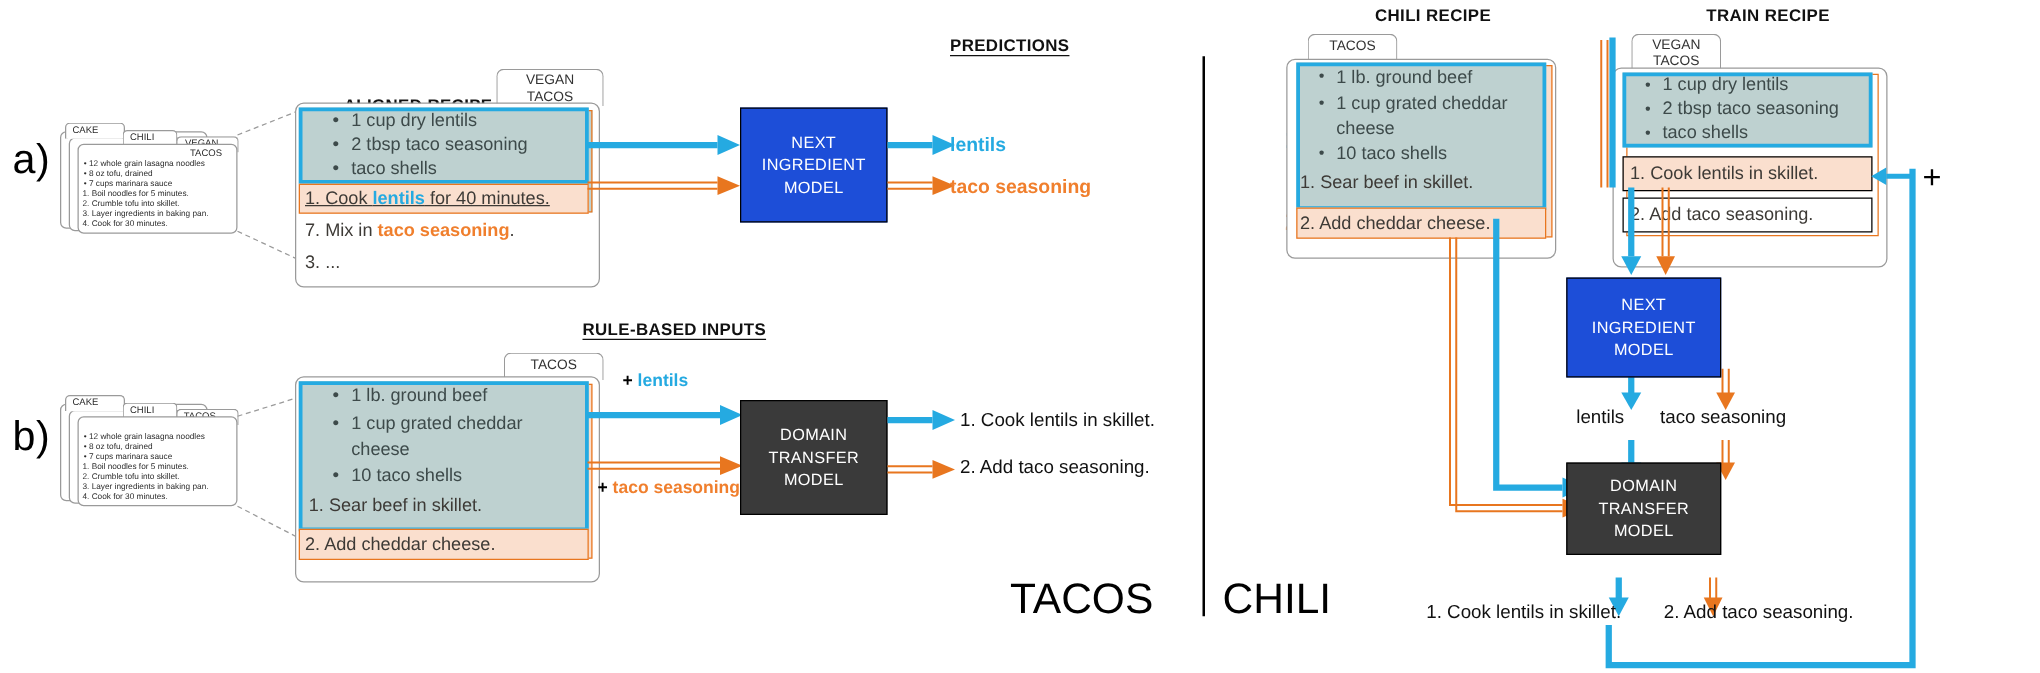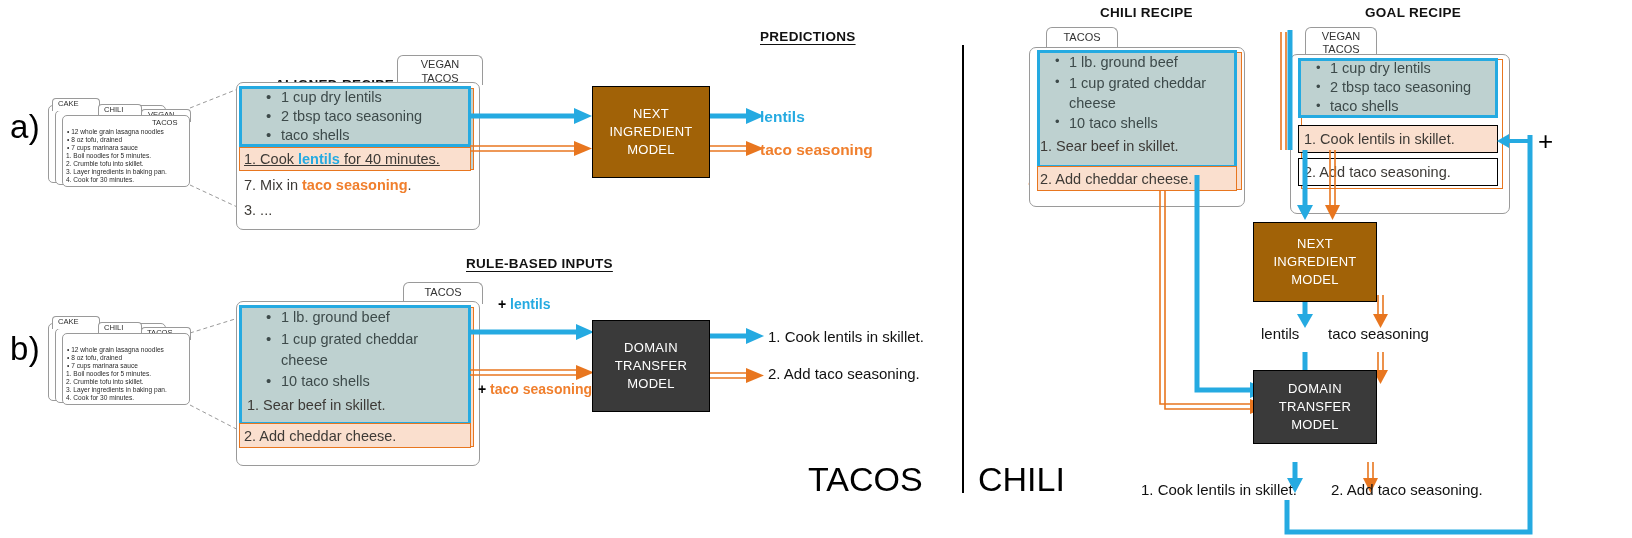--- a/index.html
+++ b/index.html
@@ -17,21 +17,21 @@
   .ord-orange{color:#F07F2D;}
   .plus{font-size:26px;font-weight:400;color:#000;}
   .outtext{font-size:15px;color:#111;white-space:nowrap;}
   .kw-blue{color:#25AAE1;font-weight:700;}
   .kw-orange{color:#F07F2D;font-weight:700;}
   .pred{font-size:15.5px;font-weight:700;white-space:nowrap;}
   .addlabel{font-size:14px;font-weight:700;white-space:nowrap;}
   
   .modelbox{border:1.6px solid #000;display:flex;align-items:center;justify-content:center;
             text-align:center;color:#fff;font-size:13px;line-height:1.38;letter-spacing:.3px;}
-  .mb-grey{background:#a16207;}
+  .mb-grey{background:#1d4ed8;}
   .mb-dark{background:#3A3A3A;}
   .folder-tab{position:absolute;background:#fff;border:1.4px solid #9a9a9a;border-bottom:none;
               border-radius:6px 6px 0 0;box-sizing:border-box;}
   .folder-body{position:absolute;background:#fff;border:1.4px solid #9a9a9a;
                border-radius:7px;box-sizing:border-box;}
   .folder-tab-label{position:absolute;font-size:11px;color:#333;text-align:center;white-space:nowrap;}
   
   .mini-line{position:absolute;font-size:6.6px;color:#2b2b2b;white-space:nowrap;
              font-family:"Liberation Sans",sans-serif;}
   .mini-tab-label{position:absolute;font-size:7.6px;color:#2b2b2b;white-space:nowrap;}
@@ -214,21 +214,21 @@
   <line x1="2" y1="11" x2="38" y2="11" stroke="#25AAE1" stroke-width="5"></line>
   <polygon points="38,3 56,11 38,19" fill="#25AAE1"></polygon>
   <line x1="2" y1="48" x2="38" y2="48" stroke="#E8761F" stroke-width="1.6"></line>
   <line x1="2" y1="53" x2="38" y2="53" stroke="#E8761F" stroke-width="1.6"></line>
   <polygon points="38,43 56,50.5 38,58" fill="#E8761F"></polygon>
 </svg>
 <div class="abs outtext" style="left:768px;top:328px;">1. Cook lentils in skillet.</div>
 <div class="abs outtext" style="left:768px;top:365px;">2. Add taco seasoning.</div>
 
 <div class="abs sec-title-plain" style="left:1100px;top:5px;">CHILI RECIPE</div>
-<div class="abs sec-title-plain" style="left:1365px;top:5px;">GOAL RECIPE</div>
+<div class="abs sec-title-plain" style="left:1365px;top:5px;">TRAIN RECIPE</div>
 
 <div class="abs ordinal ord-blue" style="left:1028px;top:100px;">1st</div>
 <div class="abs ordinal ord-orange" style="left:1028px;top:166px;">2nd</div>
 
 <div class="abs" style="left:1029px;top:27px;">
   <div class="folder-tab" style="left:17px;top:0px;width:72px;height:22px;"></div>
   <div class="folder-tab-label" style="left:17px;top:4px;width:72px;">TACOS</div>
   <div class="folder-body" style="left:0px;top:20px;width:216px;height:160px;"></div>
 
   <div class="abs peach bx-orange" style="left:11px;top:25px;width:202px;height:138px;"></div>

